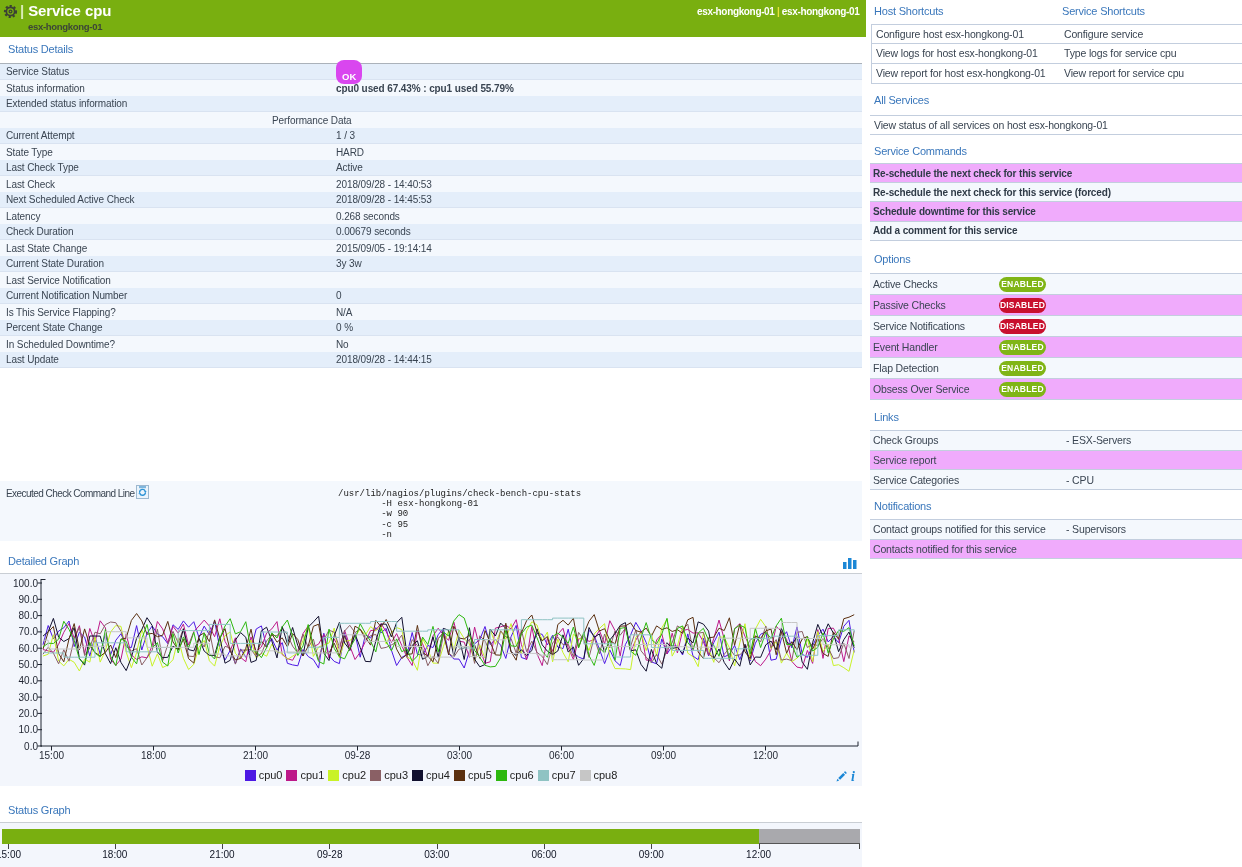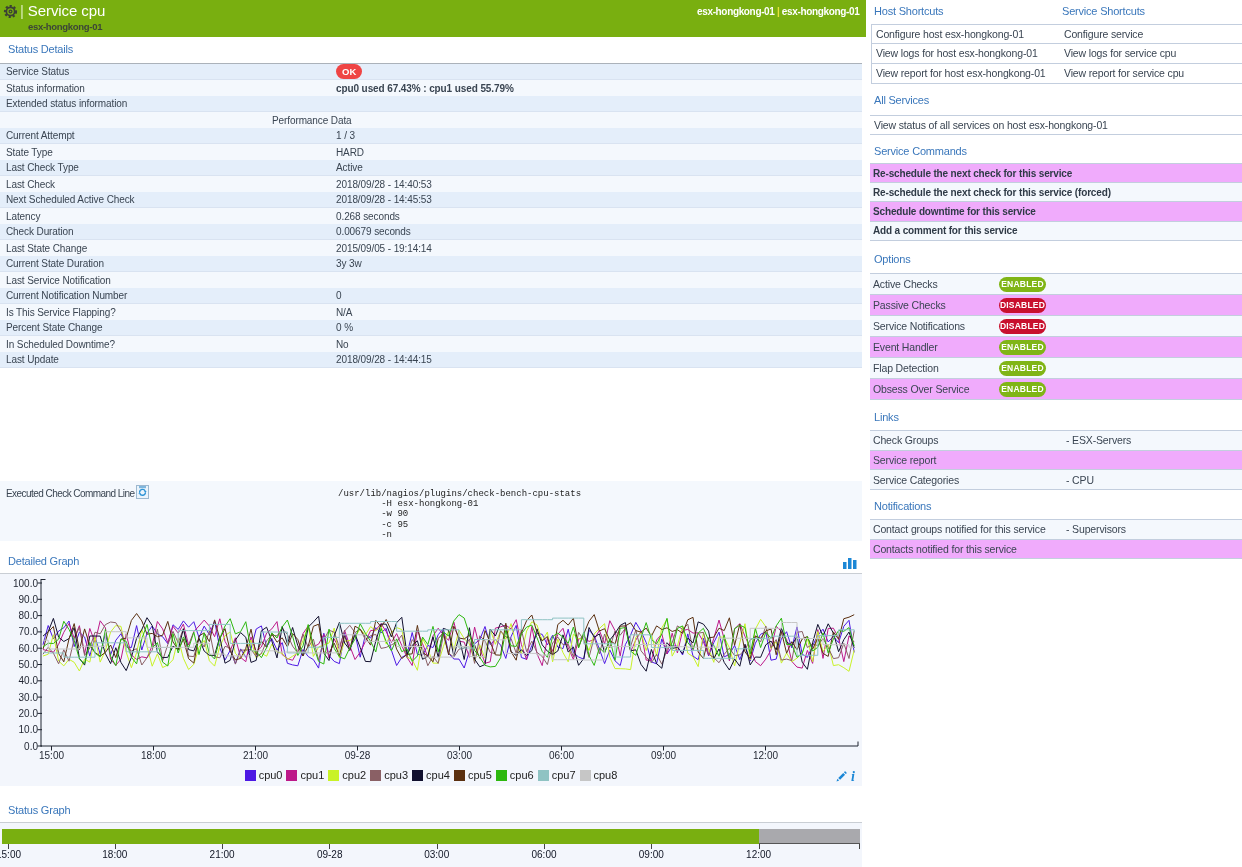--- a/index.html
+++ b/index.html
@@ -1,31 +1,31 @@
 <!DOCTYPE html>
 <html><head><meta charset="utf-8">
 <style>
 * { margin:0; padding:0; box-sizing:border-box; }
 body { width:1242px; height:867px; background:#fff; font-family:"Liberation Sans",sans-serif; font-size:10px; color:#3a4552; position:relative; overflow:hidden; }
 .abs { position:absolute; }
 .topbar { left:0; top:0; width:866px; height:37px; background:#79af10; }
-.title { left:20px; top:2px; color:#fff; font-size:15px; font-weight:normal; letter-spacing:-0.1px; }
+.title { left:20px; top:2px; color:#fff; font-size:15px; font-weight:bold; letter-spacing:-0.1px; }
 .subtitle { left:28px; top:21px; color:#3c4537; font-size:9.5px; font-weight:bold; letter-spacing:-0.3px; }
 .tright { left:697px; top:6px; color:#fff; font-size:10px; font-weight:bold; letter-spacing:-0.35px; }
 .tright .pipe { color:#e8e23a; }
 .bluehead { color:#3a77bb; font-size:11px; letter-spacing:-0.2px; }
 .table1 { left:0; top:63px; width:862px; border-top:1px solid #abb2ba; }
 .trow { width:862px; height:16px; display:flex; align-items:center; letter-spacing:-0.1px;justify-content:center; }
 .trow.dark { background:#e4eefa; border-bottom:1px solid #d9e3f1; }
 .trow.light { background:#f4f8fd; }
 .tlab { padding-left:6px; width:330px; flex:none; }
 .tval { flex:1; padding-left:6px; }
 .bold { font-weight:bold; }
 .mono { font-family:"Liberation Mono",monospace; font-size:9px; color:#222; letter-spacing:0; }
-.okbadge { display:inline-block; background:#ef4444; color:#fff; font-size:9.5px; font-weight:bold; border-radius:8px; padding:2px 6px 2px 6px; letter-spacing:0; }
+.okbadge { display:inline-block; background:#d946ef; color:#fff; font-size:9.5px; font-weight:bold; border-radius:8px; padding:11px 6px 2px 6px; letter-spacing:0; }
 .lastrow { left:0; top:481px; width:862px; height:60px; background:#f4f8fd; }
 .cmdval { position:absolute; left:338px; top:8px; font-family:"Liberation Mono",monospace; font-size:9px; color:#222; line-height:10.2px; white-space:pre; }
 .graphsec { left:0; top:573px; width:862px; height:213px; background:#f3f6fc; border-top:1px solid #c9ced4; }
 .gl { font-size:10px; fill:#1f2430; font-family:"Liberation Sans",sans-serif; }
 .ax { stroke:#1f2430; stroke-width:1; }
 .legend { left:0; top:769px; width:862px; text-align:center; }
 .li { margin:0 2px; color:#222; font-size:11px; }
 .sq { display:inline-block; width:11px; height:11px; margin-right:3px; vertical-align:-2px; }
 .statussec { left:0; top:822px; width:862px; height:45px; background:#f3f6fc; border-top:1px solid #c9ced4; }
 .sbar { position:absolute; left:2px; top:6px; width:858px; height:15px; background:#a9a9ad; border-bottom:1px solid #555; }
@@ -245,21 +245,21 @@
 <div class="abs rp">
   <div class="rhead" style="left:4px;top:5px">Host Shortcuts</div>
   <div class="rhead" style="left:192px;top:5px">Service Shortcuts</div>
   <div class="shorttab">
     <div class="srow">
         <div class="sc1">Configure host esx-hongkong-01</div>
         <div>Configure service</div>
       </div>
     <div class="srow">
         <div class="sc1">View logs for host esx-hongkong-01</div>
-        <div>View logs for service cpu</div>
+        <div>Type logs for service cpu</div>
       </div>
     <div class="srow">
         <div class="sc1">View report for host esx-hongkong-01</div>
         <div>View report for service cpu</div>
       </div>
   </div>
   <div class="rhead" style="left:4px;top:94px">All Services</div>
   <div class="abs" style="left:0;top:115px;width:372px">
     <div class="rrow" style="height:19.5px;border-top:1px solid #c3cede;padding-left:4px">View status of all services on host esx-hongkong-01</div>
   </div>

